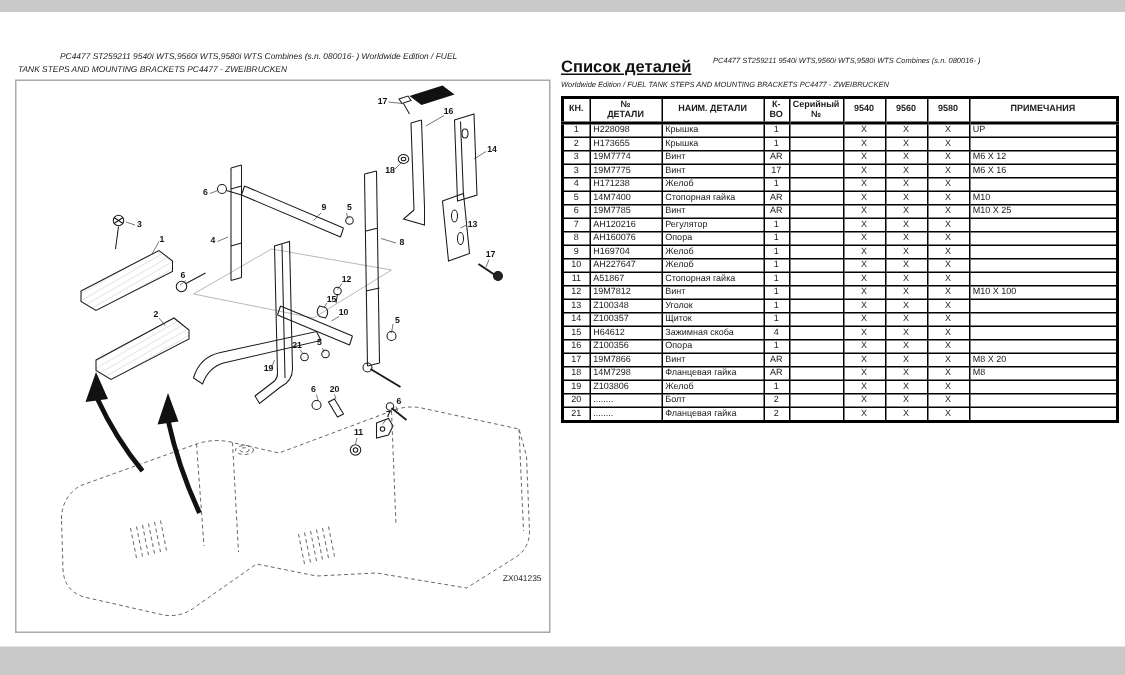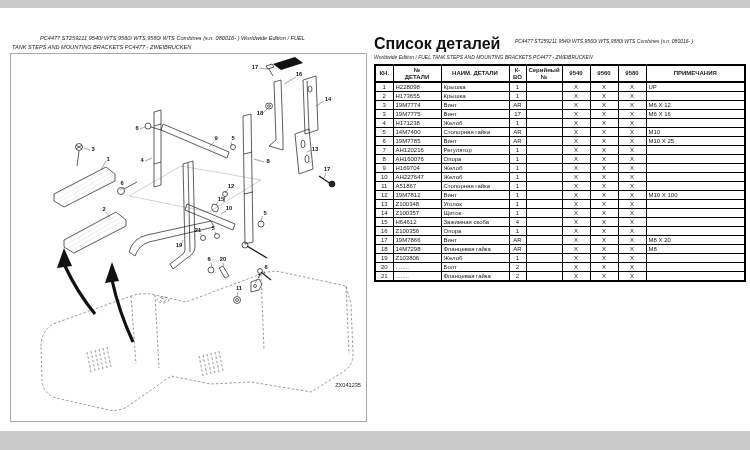--- a/index.html
+++ b/index.html
@@ -16,21 +16,21 @@
   .hdr-left .l1{margin-left:28px;}
   .diagram-panel{position:absolute;left:10px;top:45px;width:355px;height:367px;
     border:1px solid #a9a9a9;background:#fff;}
   .diagram-panel svg{display:block;width:355px;height:367px;}
   .callout{font-size:5.8px;font-weight:bold;fill:#111;text-anchor:middle;
     font-family:"Liberation Sans",sans-serif;}
   .figlabel{font-size:5.6px;fill:#222;text-anchor:end;font-family:"Liberation Sans",sans-serif;}
 
   
   .right-head{position:absolute;left:374px;top:27px;width:370px;}
-  .title{font-size:16px;font-weight:bold;display:inline-block;color:#111;}
+  .title{font-size:11px;font-weight:bold;display:inline-block;color:#111;text-decoration:underline;}
   .sub1{font-size:5px;font-style:italic;color:#222;display:inline-block;margin-left:10px;vertical-align:top;margin-top:3px;}
   .sub2{font-size:5px;font-style:italic;color:#222;margin-top:1px;}
 
   table.parts{position:absolute;left:374px;top:56px;width:370px;
     border-collapse:collapse;table-layout:fixed;
     border:2px solid #000;}
   table.parts th,table.parts td{
     border:1px solid #000;font-size:6px;line-height:7px;
     padding:0.5px 2px;overflow:hidden;white-space:nowrap;}
   table.parts th{font-weight:bold;text-align:center;white-space:pre-line;

